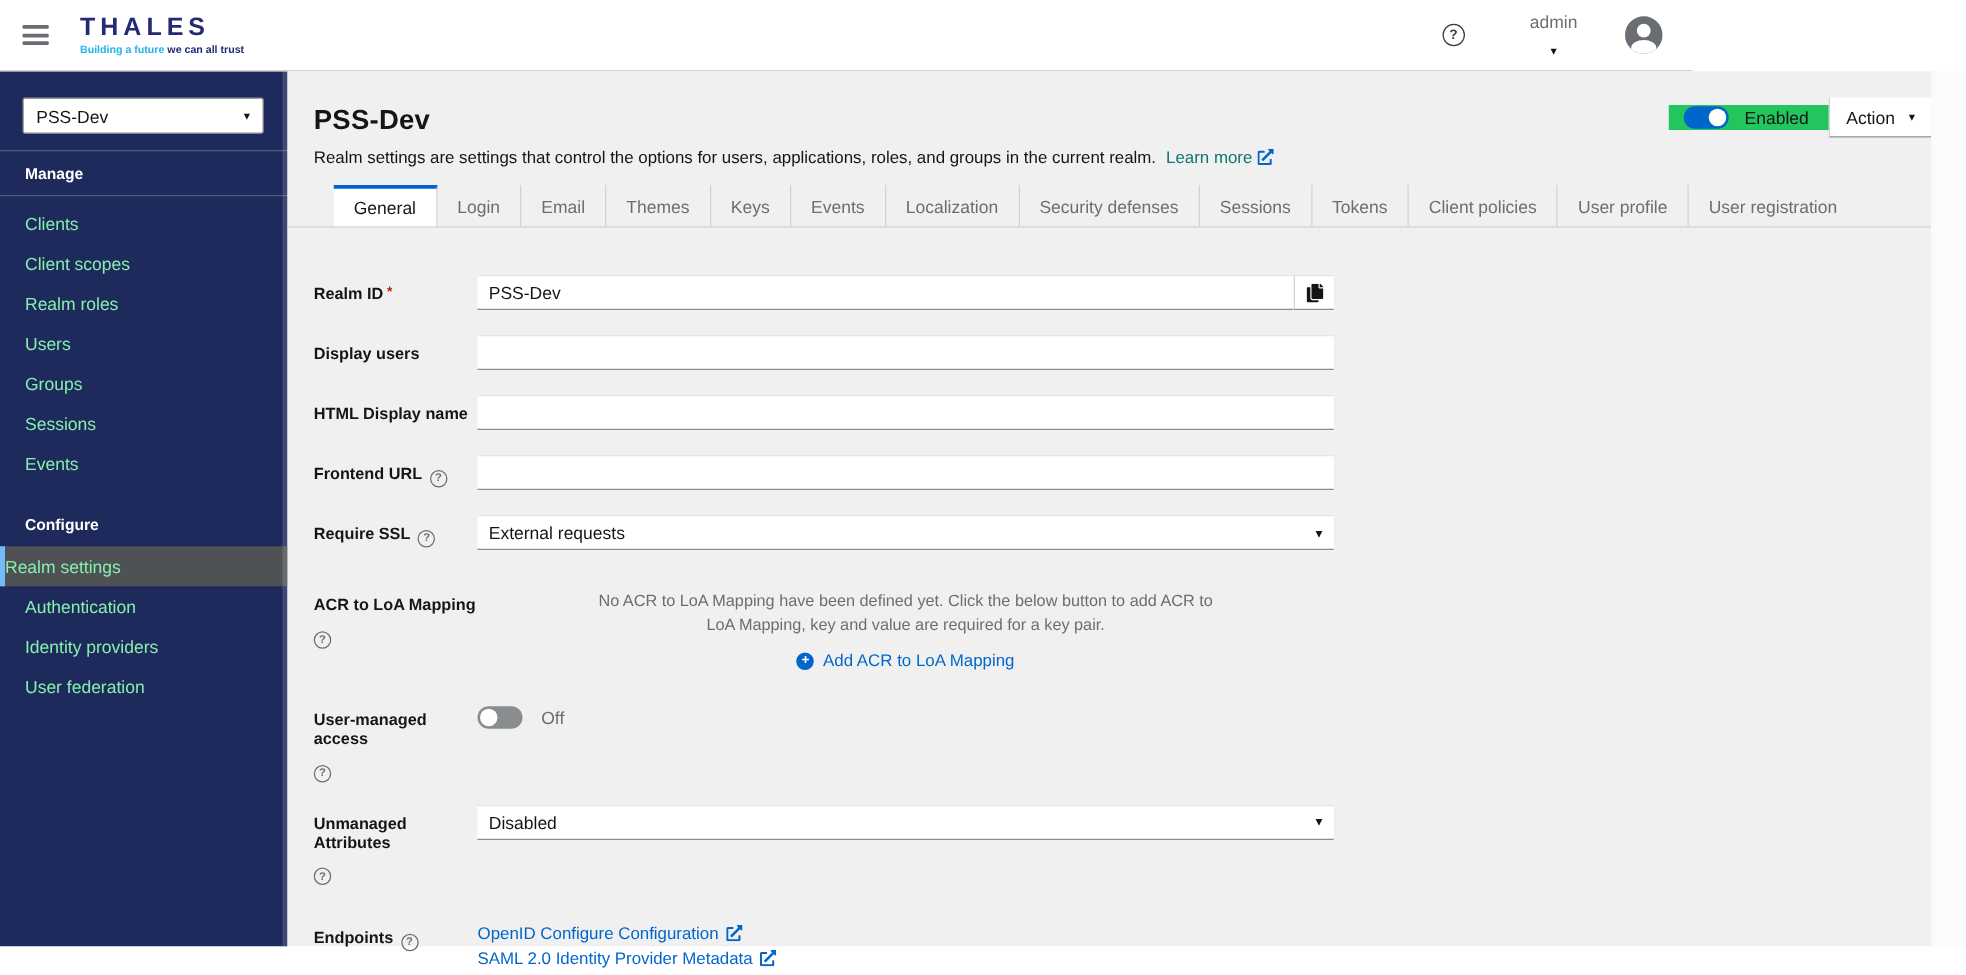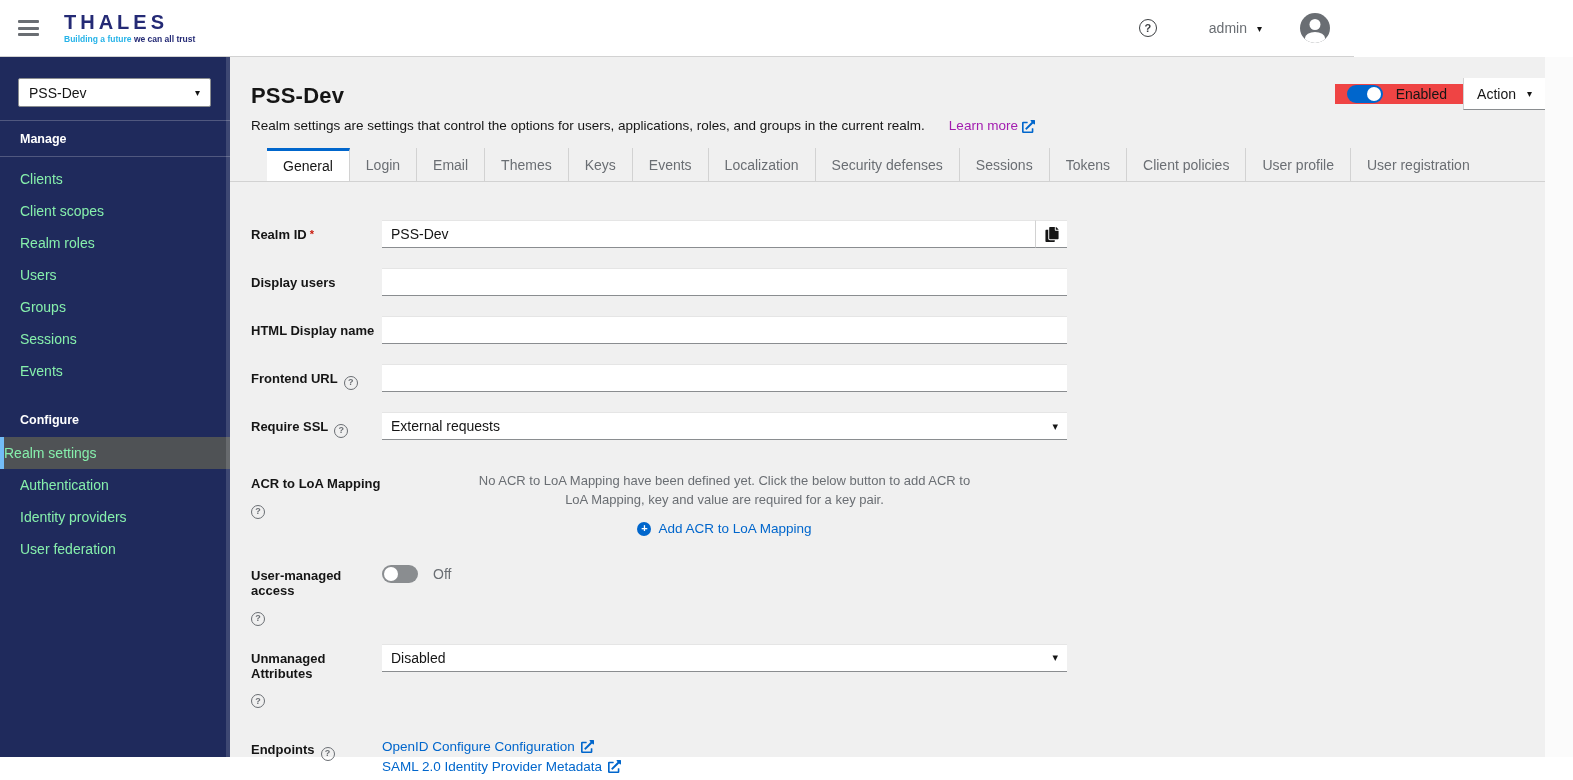--- a/index.html
+++ b/index.html
@@ -15,21 +15,21 @@
   .brand { margin-left:25px; display:flex; flex-direction:column; line-height:1; }
   .brand-name { font-size:20px; font-weight:bold; letter-spacing:4px; color:#242a75; }
   .brand-tagline { font-size:8.5px; font-weight:bold; margin-top:3px; white-space:nowrap; }
   .brand-tagline .hl { color:#26b3e8; }
   .brand-tagline .rest { color:#242a75; }
   .topbar-right { margin-left:auto; display:flex; align-items:center; padding-right:24px; }
   .help-circle { width:18px; height:18px; border:1.5px solid #3c3f42; border-radius:50%;
                  color:#3c3f42; font-size:11px; font-weight:bold; display:flex; align-items:center;
                  justify-content:center; margin-right:52px; cursor:pointer; }
   .user-menu { display:flex; align-items:center; gap:10px; color:#6a6e73; font-size:14px;
-               margin-right:38px; cursor:pointer; }
+               margin-right:38px; cursor:pointer;flex-direction:column; }
   .user-menu .caret { color:#151515; font-size:10px; }
   .avatar { width:30px; height:30px; border-radius:50%; background:#6a6e73; position:relative;
             overflow:hidden; }
   .avatar .head { position:absolute; top:6px; left:50%; transform:translateX(-50%); width:11px;
                   height:11px; border-radius:50%; background:#fff; }
   .avatar .body { position:absolute; top:19px; left:50%; transform:translateX(-50%); width:20px;
                   height:12px; border-radius:50% 50% 0 0; background:#fff; }
 
   
   .sidebar { position:absolute; top:57px; left:0; width:230px; height:700px; background:#1f2a5c; }
@@ -46,23 +46,23 @@
               color:#86efac; cursor:pointer; }
   .nav-item.active { background:#4f5255; border-left:4px solid #73bcf7; padding-left:0; }
 
   
   .main { position:absolute; top:57px; left:230px; width:1315px; height:700px; background:#f0f0f0; }
   .right-strip { position:absolute; top:57px; left:1545px; width:28px; height:700px; background:#fbfbfb; }
 
   .page-head { position:relative; padding:26px 0 0 21px; }
   .page-title { font-size:22px; font-weight:bold; color:#151515; letter-spacing:0.2px; }
   .page-desc { margin-top:9px; font-size:13.5px; color:#151515; }
-  .learn-more { color:#a21caf; text-decoration:none; margin-left:24px; display:inline-flex;
-                align-items:flex-end; gap:4px; cursor:pointer; }
-  .head-controls { position:absolute; top:27px; right:0; height:20px; background:#ef4444;
+  .learn-more { color:#0f766e; text-decoration:none; margin-left:8px; display:inline-flex;
+                align-items:center; gap:4px; cursor:pointer; }
+  .head-controls { position:absolute; top:27px; right:0; height:20px; background:#22c55e;
                    display:flex; align-items:center; }
   .toggle-wrap { display:flex; align-items:center; gap:13px; padding:0 16px 0 12px; }
   .switch { width:36px; height:18px; border-radius:9px; position:relative; cursor:pointer; flex:none; }
   .switch .knob { position:absolute; top:2px; width:14px; height:14px; border-radius:50%; background:#fff; }
   .switch.on { background:#0066cc; } .switch.on .knob { right:2px; }
   .switch.off { background:#8a8d90; } .switch.off .knob { left:2px; }
   .enabled-label { font-size:14px; color:#151515; }
   .action-btn { height:32px; padding:0 13px; display:flex; align-items:center; gap:11px;
                 background:#fff; border-left:1px solid #d2d2d2; border-bottom:1px solid #8a8d90;
                 font-size:14px; color:#151515; cursor:pointer; }

